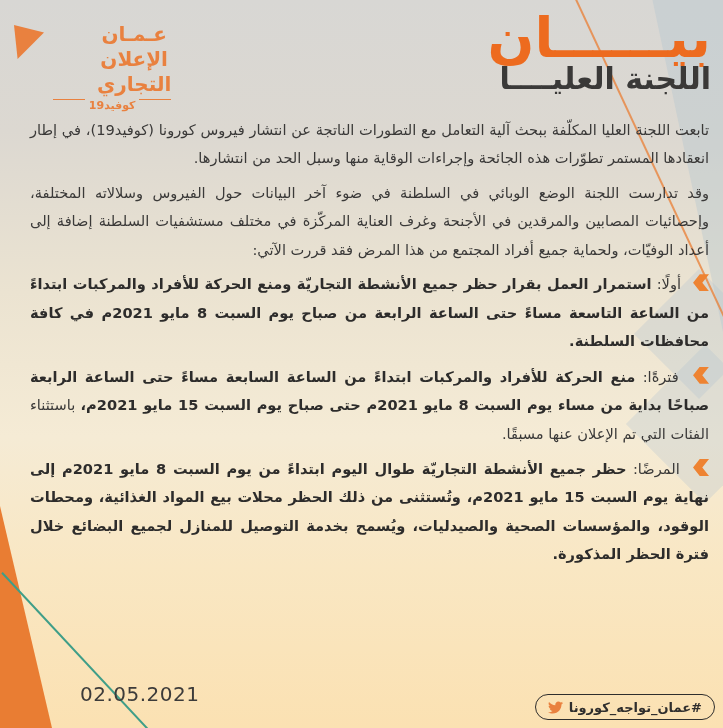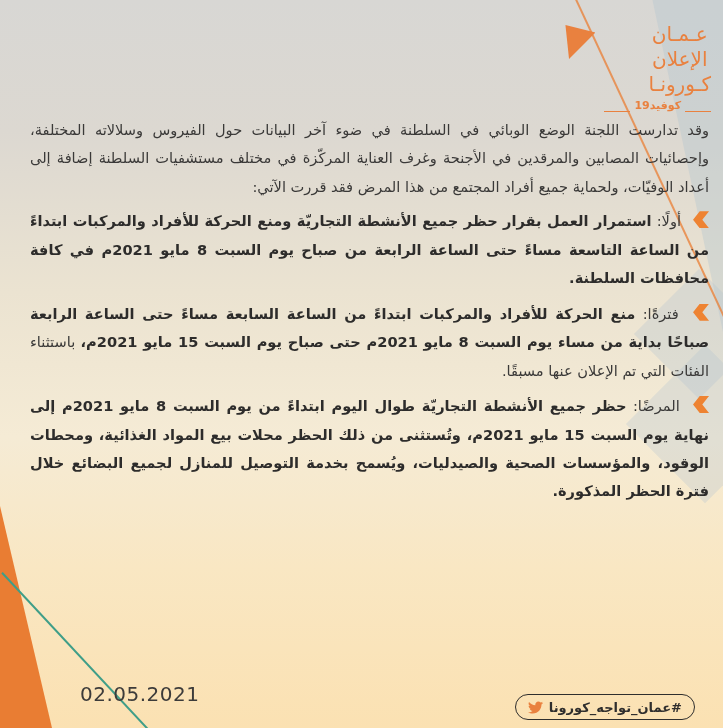--- a/index.html
+++ b/index.html
@@ -26,75 +26,80 @@
   .teal-line{ left:74px; top:544px; width:2px; height:214px;
     background:var(--teal,#3f9e88); transform:rotate(-43deg);}
   
   header{position:relative; z-index:1; display:flex; justify-content:space-between;
     align-items:flex-start; padding:8px 12px 0 14px;}
   .title-block{text-align:right;}
   .title{font-size:55px; font-weight:bold; color:var(--title_orange,#ed6b1f); line-height:1.1;}
   .subtitle{font-size:30px; font-weight:bold; color:var(--text,#3a3938); margin-top:-8px;}
   .logo{display:flex; align-items:flex-start; gap:9px; padding-top:14px;}
   .logo-text{display:flex; flex-direction:column; align-items:center;}
-  .logo-line{font-size:20px; font-weight:normal; color:var(--logo_orange,#e9813f); line-height:1.25;margin-left:44px;}
-  .logo-sub{display:flex; align-items:flex-end; gap:4px; width:100%;
+  .logo-line{font-size:20px; font-weight:bold; color:var(--logo_orange,#e9813f); line-height:1.25;margin-left:44px;}
+  .logo-sub{display:flex; align-items:flex-start; gap:4px; width:100%;
     font-size:11px; font-weight:bold; color:var(--logo_orange,#e9813f); margin-top:2px;}
   .logo-sub::before,.logo-sub::after{content:""; flex:1; border-top:1.6px solid var(--logo_orange,#e9813f);}
   .logo-triangle{width:30px; height:34px; margin-top:3px;
     background:var(--logo_orange,#e9813f);
     clip-path:polygon(0 0,100% 22%,12% 100%);}
   
   main{position:relative; z-index:1; height:548px; overflow:hidden;
     padding:4px 14px 0 30px;
     font-size:14.6px; line-height:1.95; color:var(--text,#3a3938);
     text-align:justify;}
   main p{margin:0 0 6px 0;}
   main p.item{margin:1px 0 7px 0;}
   main b{color:#2d2c2b;}
   .chev{display:inline-block; width:16px; height:17px; vertical-align:-2px;
     margin-inline-end:7px; background:var(--chevron,#ee8332);
     clip-path:polygon(100% 0,42% 0,0 50%,42% 100%,100% 100%,58% 50%);}
   
   .date{position:absolute; z-index:1; left:80px; bottom:22px; direction:ltr;
     font-size:20px; color:#3c3b3a; letter-spacing:.5px;}
-  .hashtag-pill{position:absolute; z-index:1; right:28px; bottom:8px;
+  .hashtag-pill{position:absolute; z-index:1; right:8px; bottom:8px;
     display:flex; direction:ltr; align-items:center; gap:6px;
     height:24px; padding:0 12px; border:1.3px solid #2f2e2d; border-radius:999px;
     font-size:13px; font-weight:bold; color:#2f2e2d; background:transparent; cursor:pointer;}
   .hashtag-pill svg{display:block;}
   .hashtag-pill span{direction:rtl; unicode-bidi:isolate;}
 </style>
 </head>
 <body>
 
 <div class="page">
 
   <div class="decor tri-top-right"></div>
   <div class="decor diamond-a"></div>
   <div class="decor diamond-b"></div>
   <div class="decor orange-line"></div>
   <div class="decor wedge-bottom-left"></div>
   <div class="decor teal-line"></div>
 
   <header>
+    <div class="title-block">
+      <div class="title">بيــــــان</div>
+      <div class="subtitle">اللجنة العليــــا</div>
+    </div>
     <div class="logo">
       <div class="logo-text">
         <div class="logo-line">عـمـان</div>
         <div class="logo-line">الإعلان</div>
-        <div class="logo-line">كـورونـا</div>
+        <div class="logo-line">التجاري</div>
         <div class="logo-sub">
             <span>كوفيد19</span>
           </div>
       </div>
       <div class="logo-triangle"></div>
     </div>
   </header>
 
   <main>
+    <p>تابعت اللجنة العليا المكلّفة ببحث آلية التعامل مع التطورات الناتجة عن انتشار فيروس كورونا (كوفيد19)، في إطار انعقادها المستمر تطوّرات هذه الجائحة وإجراءات الوقاية منها وسبل الحد من انتشارها.</p>
     <p>وقد تدارست اللجنة الوضع الوبائي في السلطنة في ضوء آخر البيانات حول الفيروس وسلالاته المختلفة، وإحصائيات المصابين والمرقدين في الأجنحة وغرف العناية المركّزة في مختلف مستشفيات السلطنة إضافة إلى أعداد الوفيّات، ولحماية جميع أفراد المجتمع من هذا المرض فقد قررت الآتي:</p>
 
     <p class="item">
       <span class="chev"></span>
       <span>أولًا:</span>
       <b>استمرار العمل بقرار حظر جميع الأنشطة التجاريّة ومنع الحركة للأفراد والمركبات ابتداءً من الساعة التاسعة مساءً حتى الساعة الرابعة من صباح يوم السبت 8 مايو 2021م في كافة محافظات السلطنة.</b>
       <span></span>
     </p>
 
     <p class="item">

